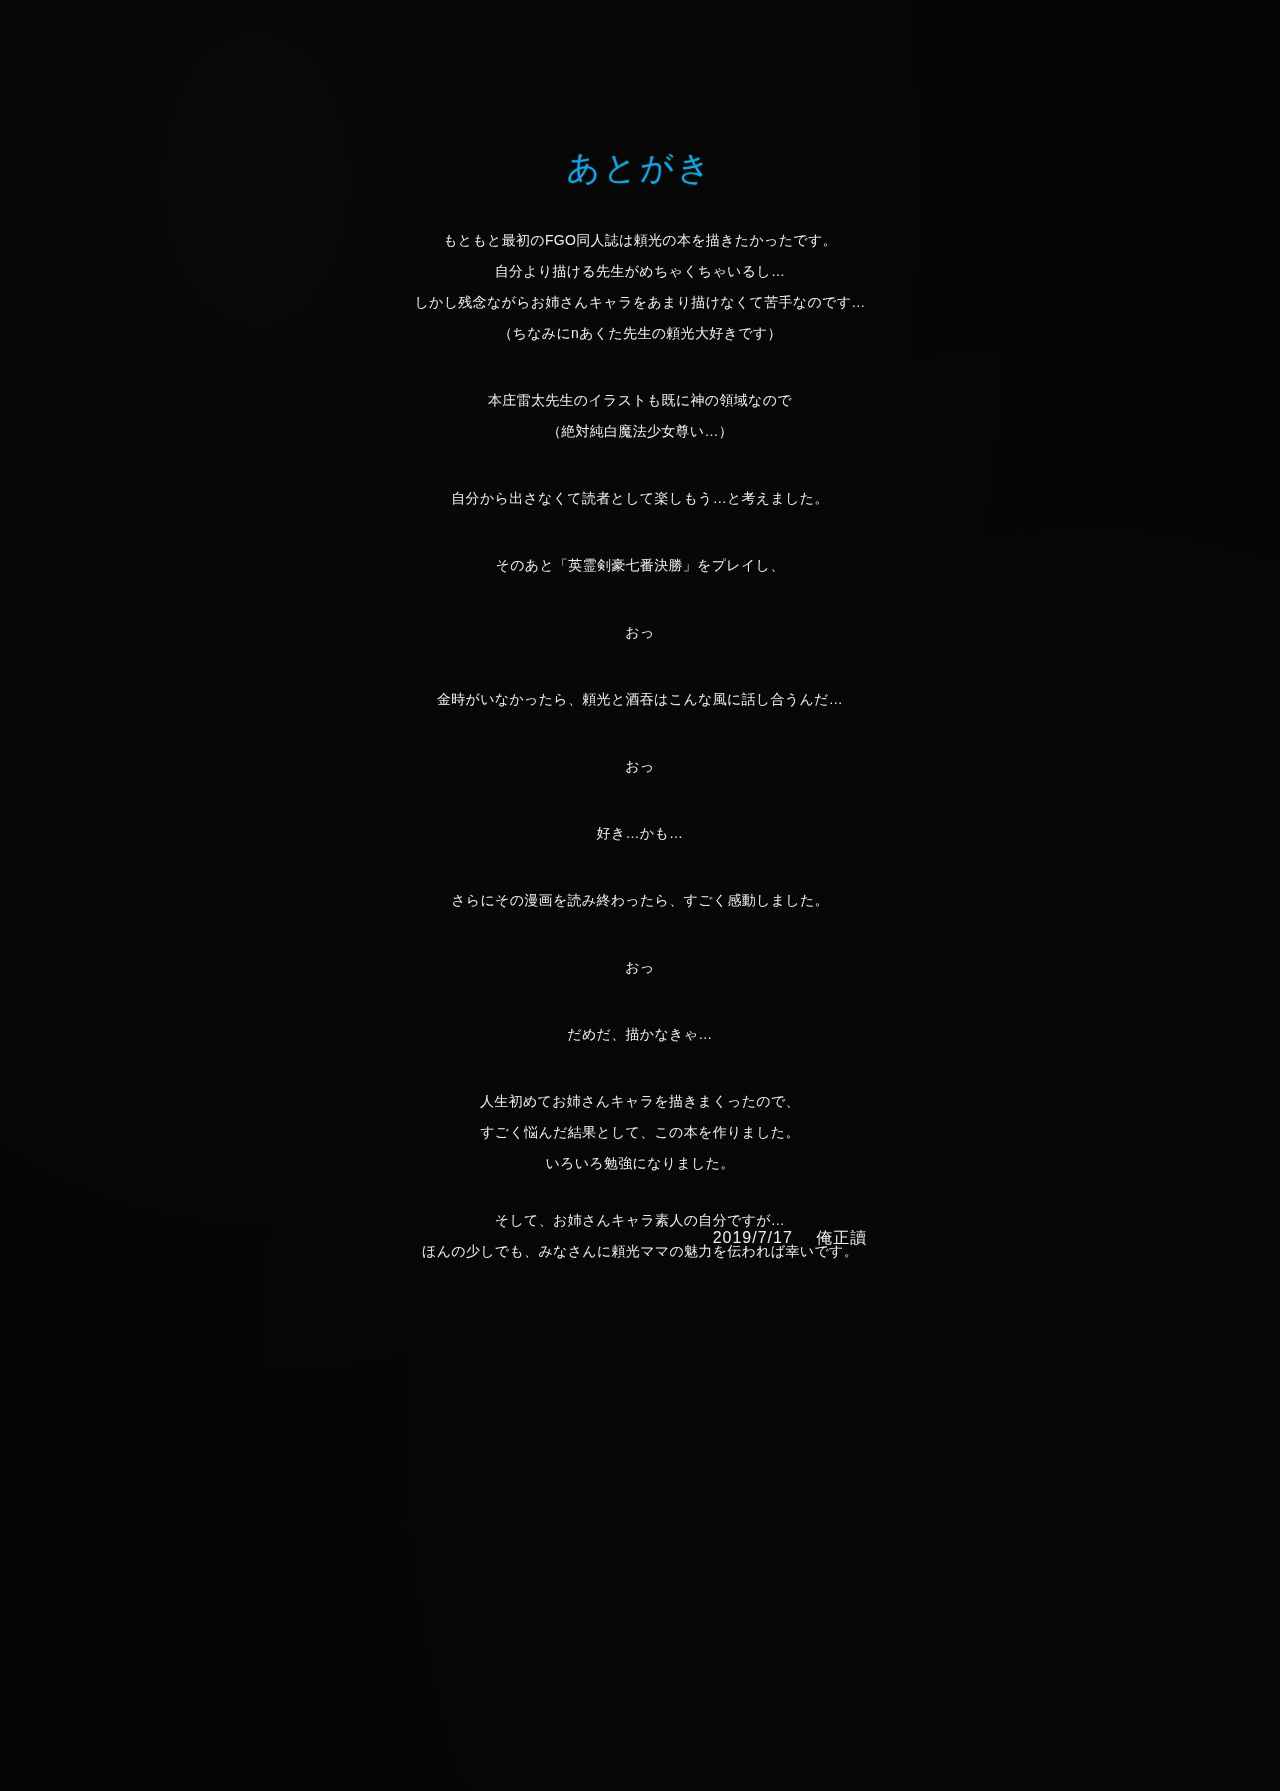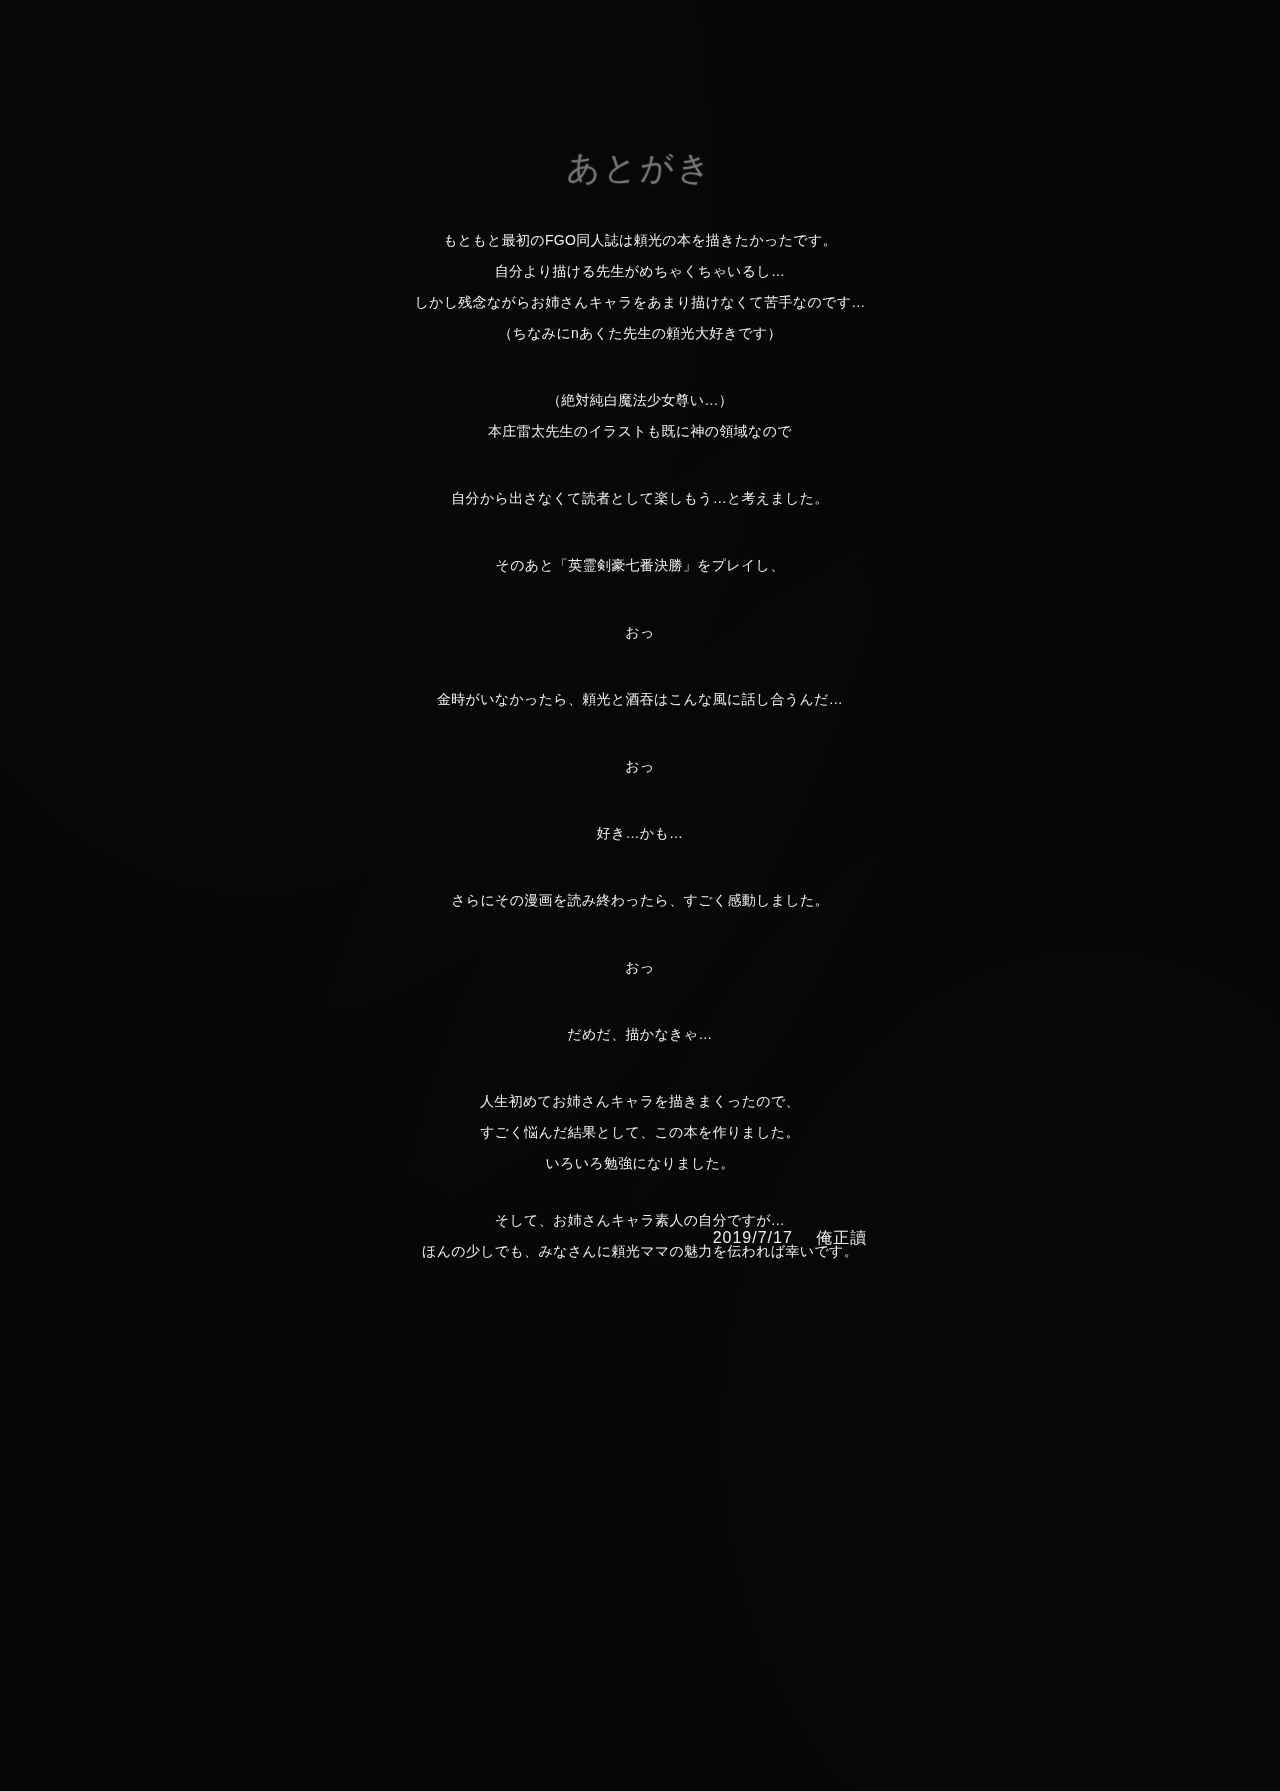--- a/index.html
+++ b/index.html
@@ -35,21 +35,21 @@
     left: 0;
     top: 0;
     width: 1280px;
   }
   .title {
     margin-top: 146px;
     text-align: center;
     font-size: 33px;
     letter-spacing: 3px;
     font-weight: 400;
-    color: #737373;
+    color: #0ea5e9;
     text-shadow: 0 0 2px rgba(255,255,255,0.25);
   }
   .blocks {
     margin-top: 34px;
   }
   .para {
     text-align: center;
     font-size: 14px;
     line-height: 31px;
     color: #f0f0f0;
@@ -93,22 +93,22 @@
       <div class="para">
         <span class="line">もともと最初のFGO同人誌は頼光の本を描きたかったです。</span>
         <span class="line">自分より描ける先生がめちゃくちゃいるし…</span>
         <span class="line">しかし残念ながらお姉さんキャラをあまり描けなくて苦手なのです…</span>
         <span class="line">（ちなみにnあくた先生の頼光大好きです）</span>
       </div>
 
       <div class="gap-lg"></div>
 
       <div class="para">
+        <span class="line">本庄雷太先生のイラストも既に神の領域なので</span>
         <span class="line">（絶対純白魔法少女尊い…）</span>
-        <span class="line">本庄雷太先生のイラストも既に神の領域なので</span>
       </div>
 
       <div class="gap-lg"></div>
 
       <div class="para">
         <span class="line">自分から出さなくて読者として楽しもう…と考えました。</span>
       </div>
 
       <div class="gap-lg"></div>
 

